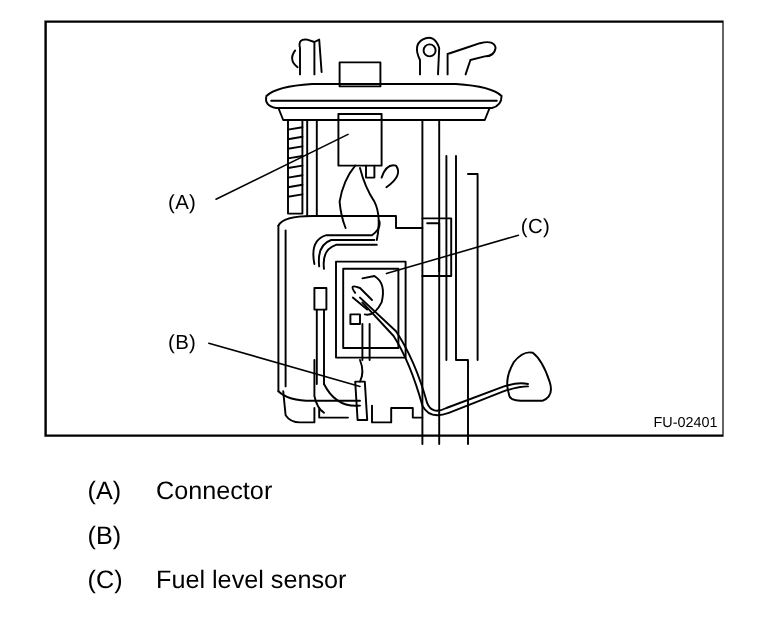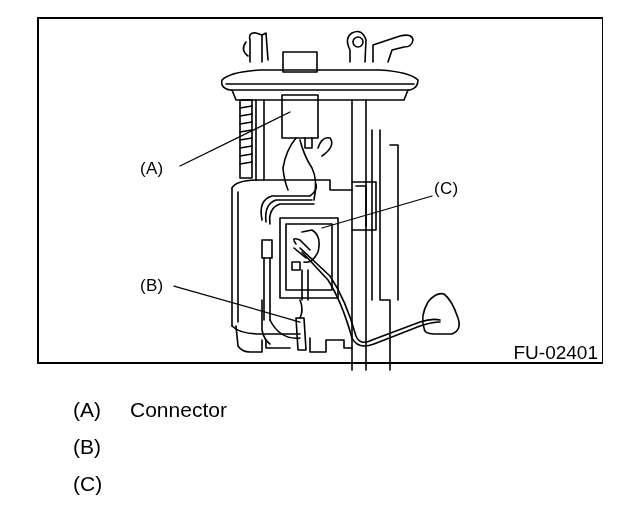--- a/index.html
+++ b/index.html
@@ -1,20 +1,20 @@
 <!DOCTYPE html>
 <html><head>
 <meta charset="utf-8">
 <style>
   html, body { margin: 0; padding: 0; background: #ffffff; }
   body { width: 640px; height: 514px; position: relative; overflow: hidden; font-family: "Liberation Sans", sans-serif; color: #000; }
   #figure-frame { position: absolute; left: 37px; top: 17px; width: 566px; height: 347px; border: 2px solid #000; box-sizing: border-box; border-top-width: 2px; border-left-width: 2px; border-right-width: 1.5px; border-bottom-width: 2px; }
   #figure-svg { position: absolute; left: 0; top: 0; width: 640px; height: 380px; }
   .callout { position: absolute; font-size: 17px; line-height: 17px; letter-spacing: 0.3px; }
-  #fig-id { position: absolute; right: 42px; top: 343px; font-size: 19px; line-height: 19px; }
+  #fig-id { position: absolute; right: 42px; top: 343px; font-size: 12px; line-height: 19px; }
   .legend { position: absolute; left: 73px; top: 398px; }
   .legend-row { display: flex; height: 37px; align-items: flex-start; font-size: 21px; line-height: 24px; }
   .legend-key { width: 57px; }
   .legend-text { }
 </style>
 </head>
 <body>
 
 <div id="figure-frame"></div>
 
@@ -115,14 +115,15 @@
 <div class="legend">
   <div class="legend-row">
     <span class="legend-key">(A)</span>
     <span class="legend-text">Connector</span>
   </div>
   <div class="legend-row">
     <span class="legend-key">(B)</span>
   </div>
   <div class="legend-row">
     <span class="legend-key">(C)</span>
+    <span class="legend-text">Fuel level sensor</span>
   </div>
 </div>
 
 </body></html>

